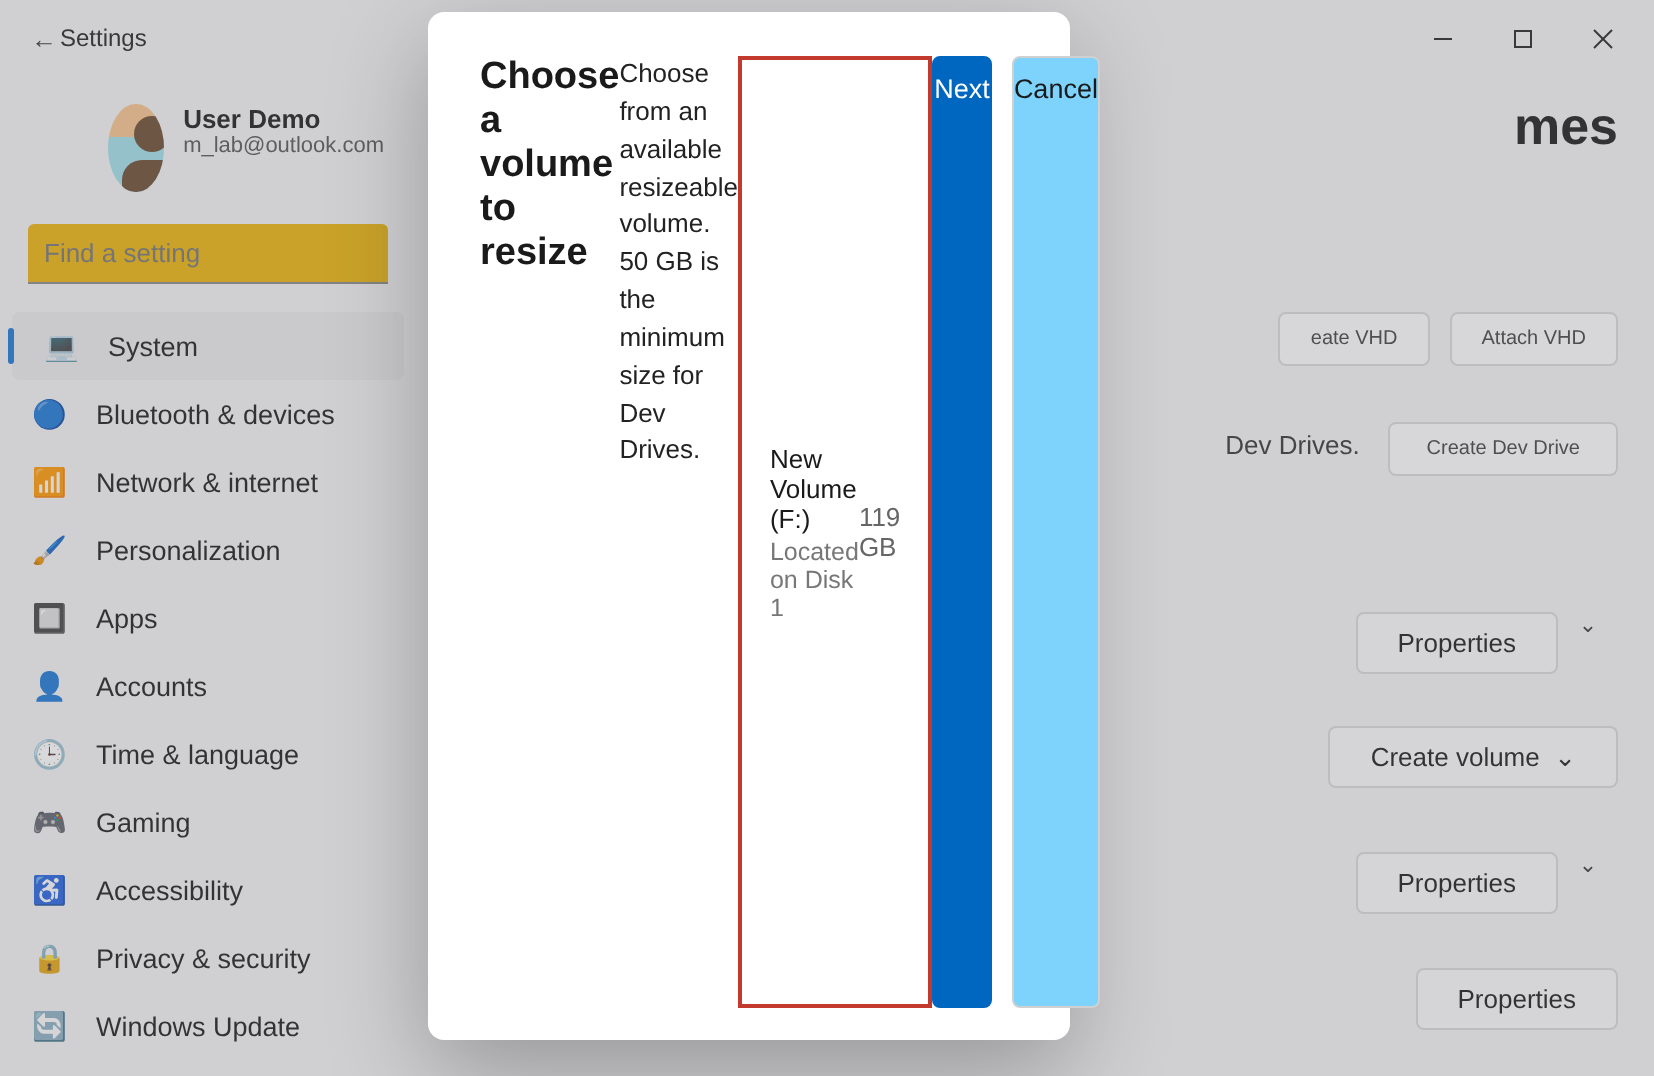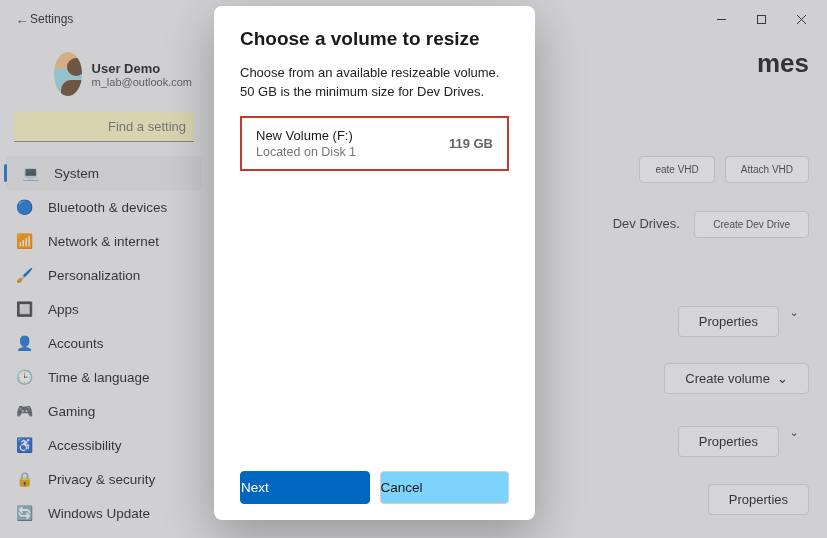--- a/index.html
+++ b/index.html
@@ -8,56 +8,56 @@
   
   .titlebar { height: 38px; display: flex; align-items: center; padding: 0 6px 0 14px; }
   .titlebar .back { width: 16px; text-align:center; color:#333; font-size:13px; }
   .titlebar .title { font-size: 12px; color: #222; }
   .titlebar .spacer { flex: 1; }
   .winbtn { width: 40px; height: 30px; display:flex; align-items:center; justify-content:center; color:#222; font-size:11px; }
   .winbtn svg { width:11px; height:11px; }
 
   
   .left { position:absolute; left:0; top:38px; width:208px; bottom:0; padding: 8px 0 0 0; }
-  .user { display:flex; align-items:center; padding: 6px 16px 14px 18px; margin-left: 36px; }
+  .user { display:flex; align-items:flex-start; padding: 6px 16px 14px 18px; margin-left: 36px; }
   .avatar { width:44px; height:44px; border-radius:50%; background: linear-gradient(#f6c38a 0 38%, #a1dfe6 38% 100%); margin-right:10px; position:relative; overflow:hidden;}
   .avatar::before{content:"";position:absolute;width:18px;height:18px;background:#6b4a2f;border-radius:50%;top:6px;left:13px;}
   .avatar::after{content:"";position:absolute;width:30px;height:18px;background:#6b4a2f;border-radius:10px 10px 0 0;bottom:-2px;left:7px;}
   .uname { font-size:13px; font-weight:600; color:#1a1a1a; }
   .uemail{ font-size:11px; color:#555; }
   .search { margin: 2px 14px 10px 14px; }
-  .search input { width:100%; border:none; border-bottom:1px solid #888; background:#fef9c3; padding:7px 8px; font-size:13px; outline:none; border-radius:3px 3px 0 0;text-align:right;}
+  .search input { width:100%; border:none; border-bottom:1px solid #888; background:#eab308; padding:7px 8px; font-size:13px; outline:none; border-radius:3px 3px 0 0;}
   .nav { padding-top:4px; }
   .nav-item { display:flex; align-items:center; height:34px; padding:0 14px 0 16px; font-size:13.5px; color:#1a1a1a; cursor:pointer; position:relative;}
   .nav-item.selected { background:#eaeaea; border-radius:4px; margin:0 6px;}
   .nav-item.selected::before{content:"";position:absolute;left:-2px;top:8px;bottom:8px;width:3px;background:#1976d2;border-radius:2px;}
   .nav-item .ic { width:18px; height:18px; margin-right:14px; display:flex;align-items:center;justify-content:center; font-size:14px;}
   
   
   .right { position:absolute; left:208px; right:0; top:38px; bottom:0; padding: 4px 18px; }
   .pagetitle { font-size:26px; font-weight:600; color:#1a1a1a; margin-top:6px;}
   .rbtns { position:absolute; top:118px; right:18px; display:flex; gap:10px;}
   .rbtn { background:#fcfcfc; border:1px solid #d8d8d8; border-radius:4px; padding:7px 15px; font-size:10px; color:#404040;}
   .row2{position:absolute; top:176px; right:18px;}
   .devtxt{font-size:13px;color:#333;display:inline-block;margin-right:10px;}
   .proprow{position:absolute; right:18px; display:flex; align-items:flex-start;}
   .propbtn{background:#fafafa;border:1px solid #d8d8d8;border-radius:4px;padding:7px 20px;font-size:13px;color:#1a1a1a;}
   .chev{width:30px;text-align:center;color:#333;font-size:11px;}
   
   
   .overlay{position:absolute;inset:0;background:rgba(120,120,130,0.28);}
-  .modal{position:absolute;left:214px;top:6px;width:321px;height:514px;background:#fff;border-radius:8px;box-shadow:0 16px 50px rgba(0,0,0,0.28);padding:22px 26px 16px 26px;display:flex;flex-direction:column;}
+  .modal{position:absolute;left:214px;top:6px;width:321px;height:514px;background:#fff;border-radius:8px;box-shadow:0 16px 50px rgba(0,0,0,0.28);padding:22px 26px 16px 26px;display:flex;}
   .mtitle{font-size:19px;font-weight:600;color:#1a1a1a;margin-bottom:14px;}
   .mdesc{font-size:13px;color:#222;line-height:1.45;margin-bottom:14px;}
   .loading{display:flex;align-items:center;font-size:13px;color:#222;margin-bottom:10px;}
   .spinner{width:15px;height:15px;border:2px solid #ccc;border-top-color:#1976d2;border-radius:50%;margin-right:14px;}
   .volbox{border:2px solid #c23a2e;padding:10px 14px;display:flex;align-items:center;justify-content:space-between;}
   .volname{font-size:13px;color:#1a1a1a;}
   .volloc{font-size:12.5px;color:#777;margin-top:2px;}
-  .volsize{font-size:13px;color:#666;font-weight:bold;}
+  .volsize{font-size:13px;color:#666;}
   .mspace{flex:1;}
   .backlink{font-size:13px;color:#0067c0;margin-bottom:22px;cursor:pointer;}
   .mbtns{display:flex;gap:10px;}
   .mbtn{flex:1;padding:8px 0;border-radius:4px;font-size:13.5px;text-align:left;cursor:pointer;}
   .mbtn.primary{background:#0067c0;color:#fff;border:1px solid #0067c0;}
   .mbtn.secondary{background:#7dd3fc;color:#1a1a1a;border:1px solid #d0d0d0;}
 </style>
 </head>
 <body>
 

